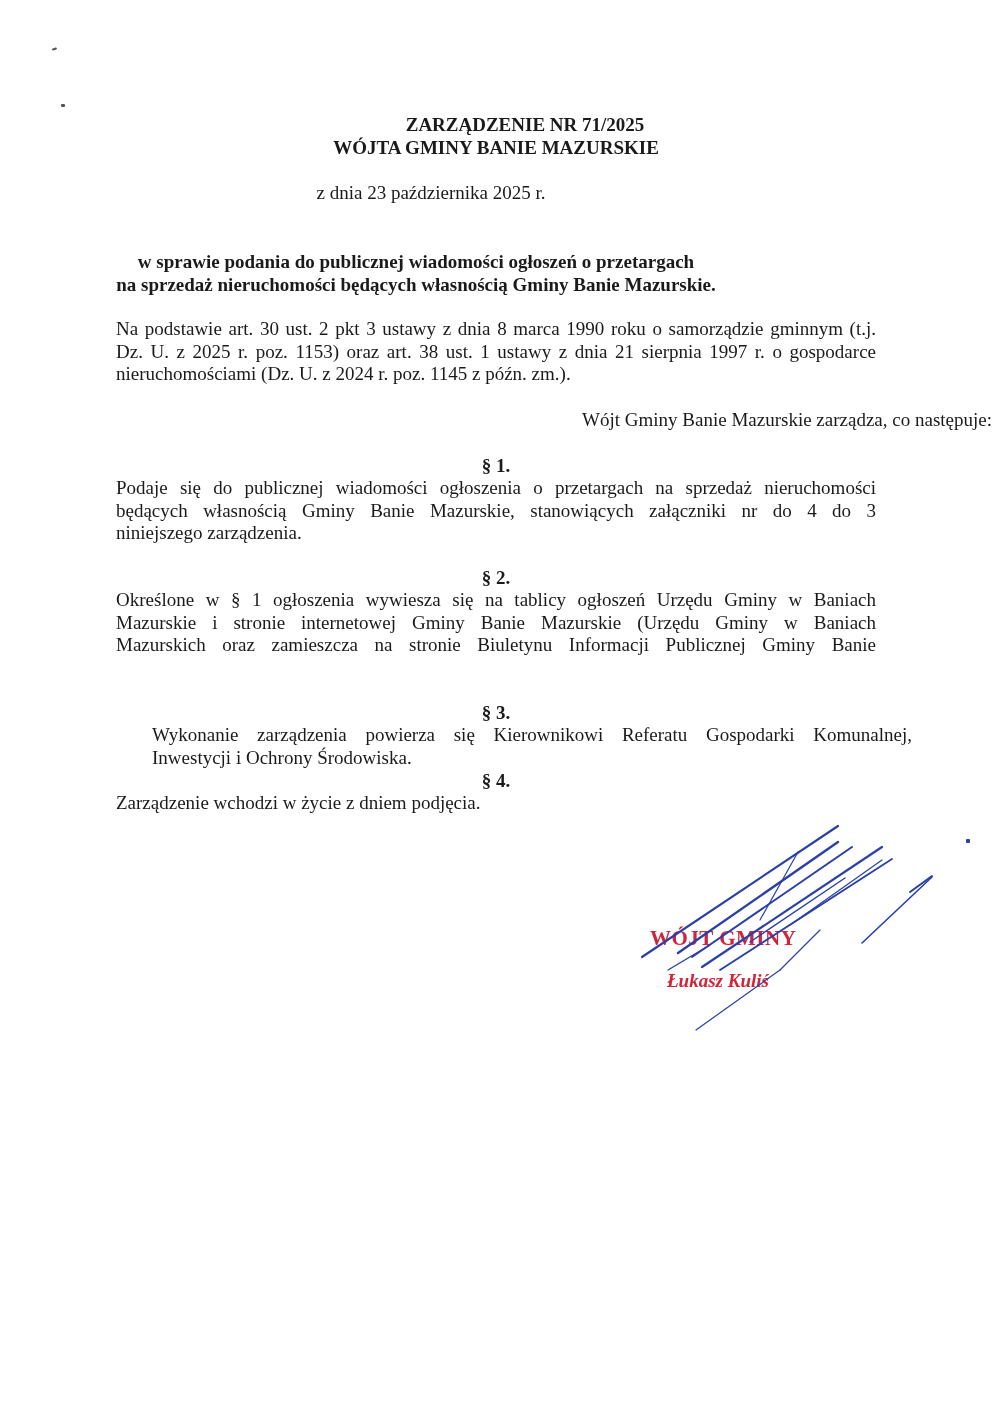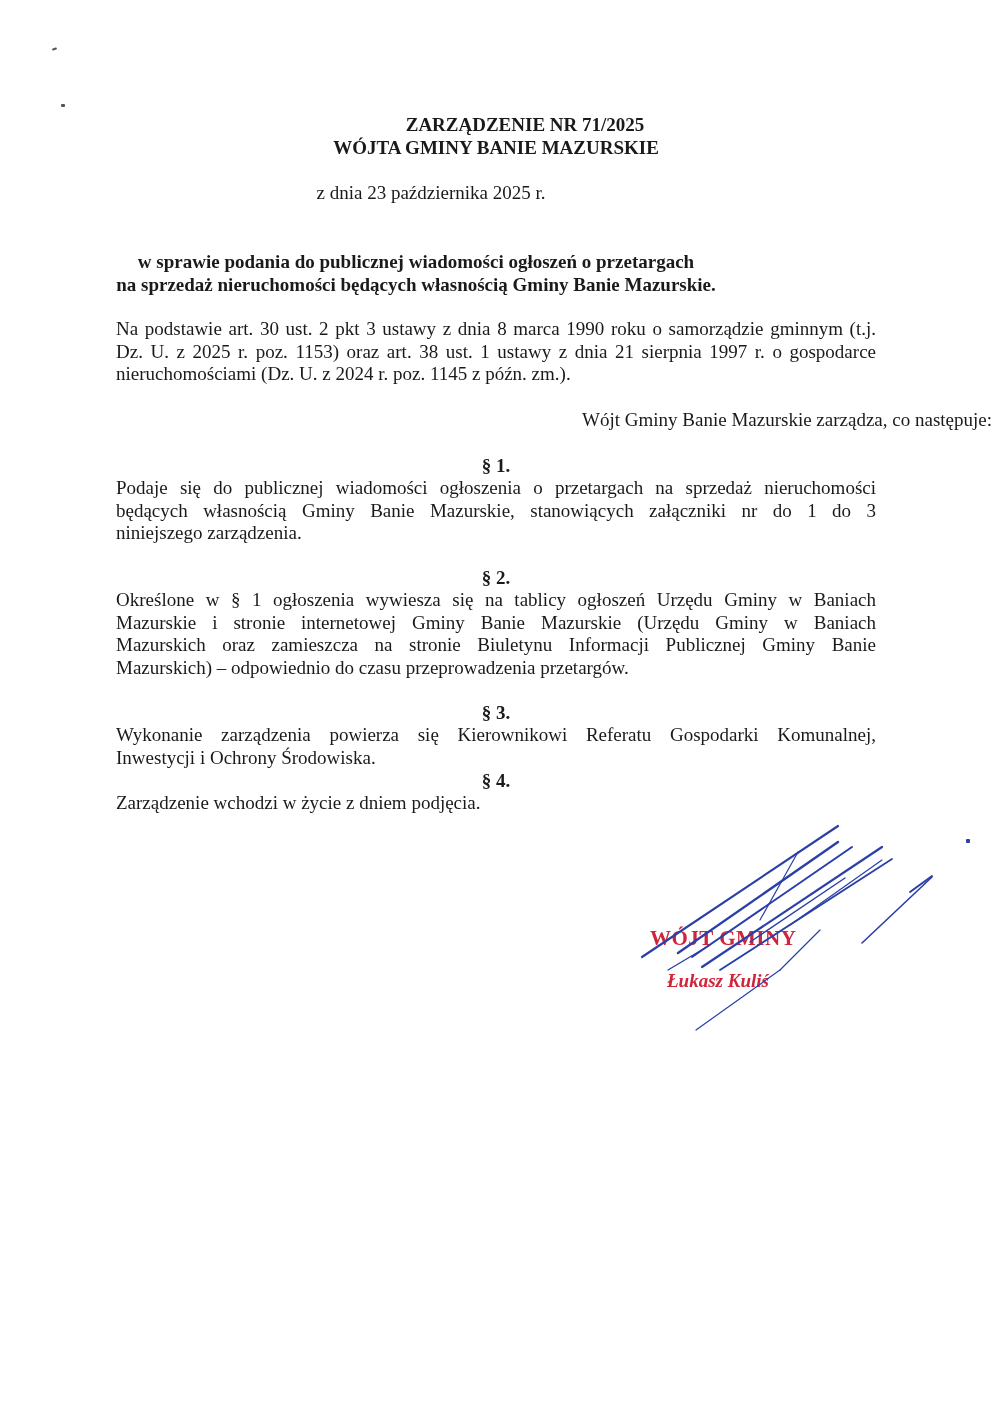--- a/index.html
+++ b/index.html
@@ -20,21 +20,21 @@
   .para { position: absolute; left: 116px; width: 760px; font-size: 19px; line-height: 22.7px; text-align: justify; }
   .para.basis { top: 318px; text-align: left; }
   .intro { position: absolute; left: 0; width: 992px; text-align: right; top: 408px; font-size: 19px; line-height: 23px; }
 
   .section { position: absolute; left: 0; width: 992px; text-align: center; font-weight: bold; font-size: 19px; line-height: 23px; }
   .s1 { top: 454px; }
   .p1 { top: 477px; }
   .s2 { top: 566px; }
   .p2 { top: 589px; }
   .s3 { top: 701px; }
-  .p3 { top: 724px; }
+  .p3 { top: 724px; margin-left: 36px; }
   .s4 { top: 769px; }
   .p4 { top: 792px; }
   .jl { display: block; text-align: justify; text-align-last: justify; }
   .ll { display: block; text-align: left; }
   .stamp-title { position: absolute; left: 650px; top: 926px; color: #d0243a; font-weight: bold; font-size: 21px; letter-spacing: 0.5px; }
   .stamp-name { position: absolute; left: 667px; top: 970px; color: #d0243a; font-weight: bold; font-style: italic; font-size: 19px; }
   .signature { position: absolute; left: 620px; top: 820px; width: 360px; height: 220px; }
 </style>
 </head>
 <body>
@@ -57,30 +57,29 @@
     <span class="jl">Na podstawie art. 30 ust. 2 pkt 3 ustawy z dnia 8 marca 1990 roku o samorządzie gminnym (t.j.</span>
     <span class="jl">Dz. U. z 2025 r. poz. 1153) oraz art. 38 ust. 1 ustawy z dnia 21 sierpnia 1997 r. o gospodarce</span>
     <span class="ll">nieruchomościami (Dz. U. z 2024 r. poz. 1145 z późn. zm.).</span>
   </div>
 
   <div class="intro">Wójt Gminy Banie Mazurskie zarządza, co następuje:</div>
 
   <div class="section s1">§ 1.</div>
   <div class="para p1">
     <span class="jl">Podaje się do publicznej wiadomości ogłoszenia o przetargach na sprzedaż nieruchomości</span>
-    <span class="jl">będących własnością Gminy Banie Mazurskie, stanowiących załączniki nr do 1 do 3</span>
+    <span class="jl">będących własnością Gminy Banie Mazurskie, stanowiących załączniki nr do 4 do 3</span>
     <span class="ll">niniejszego zarządzenia.</span>
   </div>
 
   <div class="section s2">§ 2.</div>
   <div class="para p2">
     <span class="jl">Określone w § 1 ogłoszenia wywiesza się na tablicy ogłoszeń Urzędu Gminy w Baniach</span>
     <span class="jl">Mazurskie i stronie internetowej Gminy Banie Mazurskie (Urzędu Gminy w Baniach</span>
     <span class="jl">Mazurskich oraz zamieszcza na stronie Biuletynu Informacji Publicznej Gminy Banie</span>
-    <span class="ll">Mazurskich) – odpowiednio do czasu przeprowadzenia przetargów.</span>
   </div>
 
   <div class="section s3">§ 3.</div>
   <div class="para p3">
     <span class="jl">Wykonanie zarządzenia powierza się Kierownikowi Referatu Gospodarki Komunalnej,</span>
     <span class="ll">Inwestycji i Ochrony Środowiska.</span>
   </div>
 
   <div class="section s4">§ 4.</div>
   <div class="para p4">

